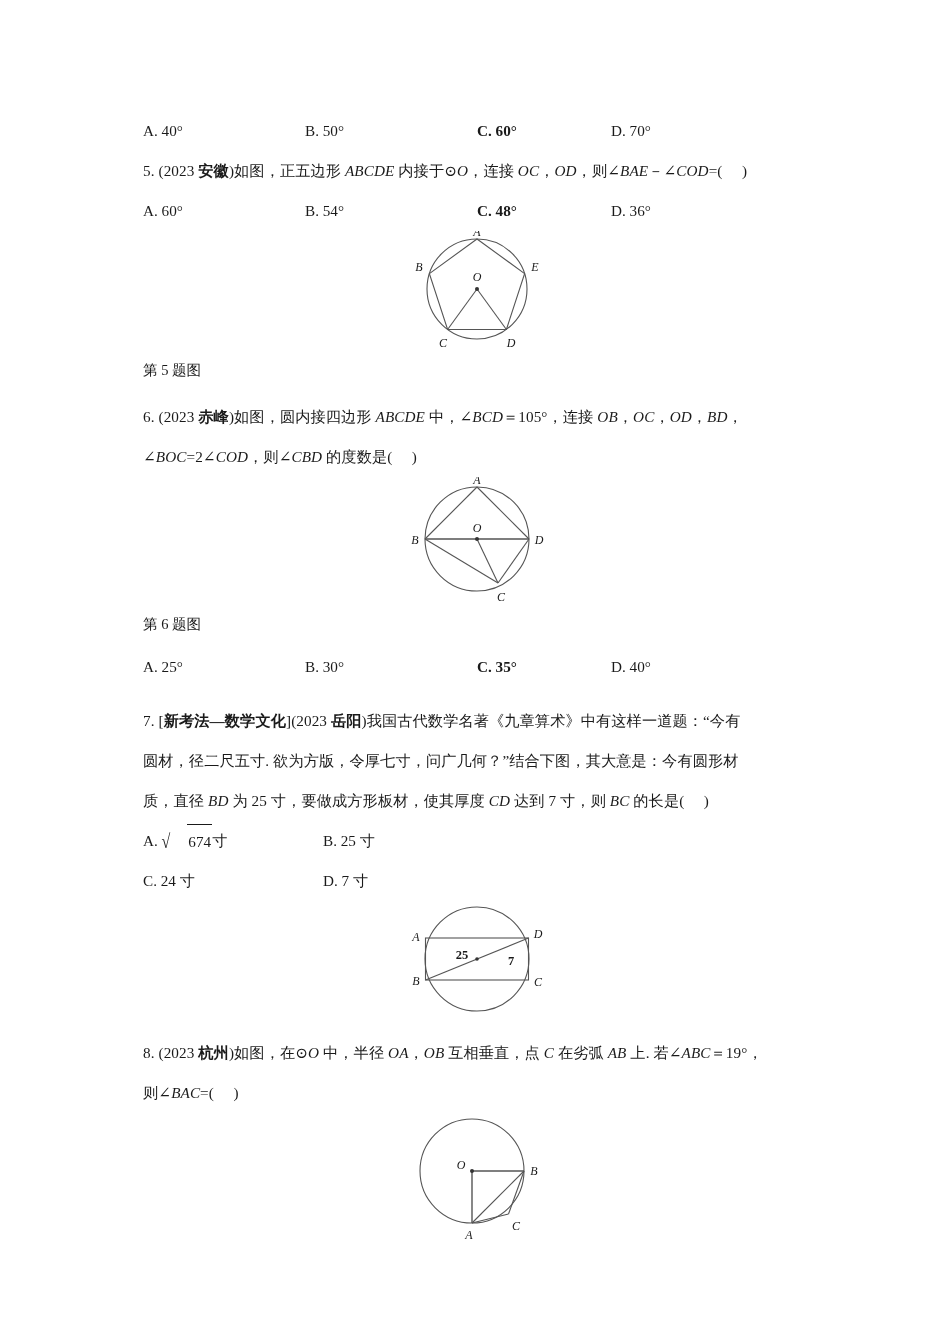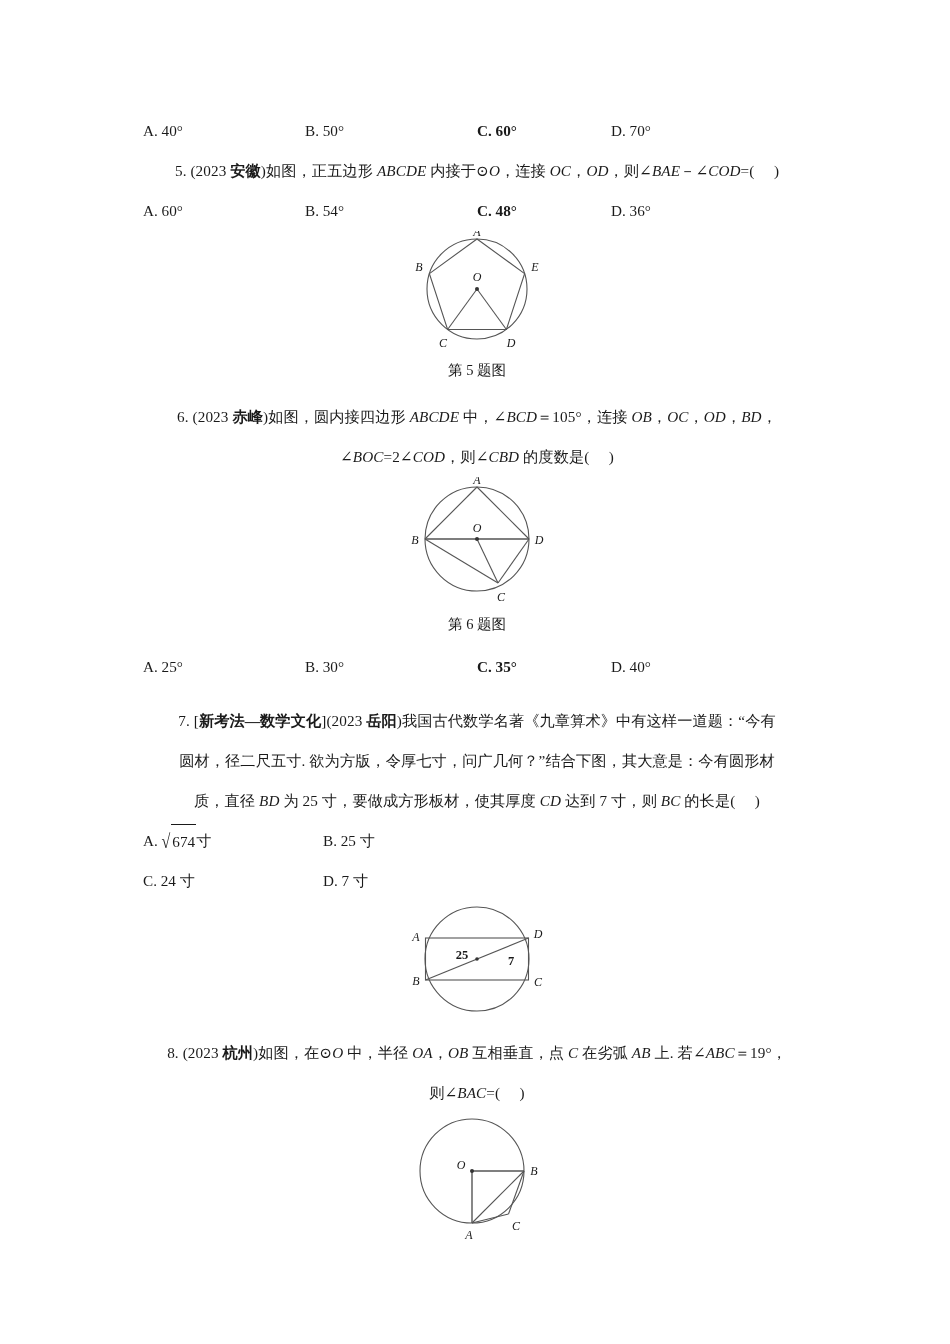--- a/index.html
+++ b/index.html
@@ -25,21 +25,20 @@
     position: absolute;
     left: 143px;
     top: 0;
     width: 668px;
   }
   .qline {
     font-size: 15.2px;
     line-height: 40px;
     letter-spacing: 0.1px;
     white-space: nowrap;
-    text-align: center;
   }
   .options {
     position: relative;
     height: 40px;
     font-size: 15.2px;
     line-height: 40px;
   }
   .opt {
     position: absolute;
     top: 0;
@@ -65,34 +64,34 @@
     font-weight: bold;
   }
   .figure-wrap {
     position: relative;
     width: 668px;
     text-align: center;
   }
   .fig-caption {
     font-size: 14.5px;
     line-height: 26px;
-    text-align: center;
+    text-align: left;
     width: 668px;
   }
   svg { display: inline-block; }
   .sq {
     display: inline-block;
     position: relative;
     top: 1px;
   }
   .radical {
     display: inline-block;
     border-top: 1px solid #1a1a1a;
     padding: 8px 1px;
-    margin-left: 1px;
+    margin-left: 17px;
     line-height: 1.15;
   }
   .radsign {
     display: inline-block;
     font-size: 16px;
     transform: scaleY(1.25);
   }
   .spacer10 { height: 10px; }
   .spacer14 { height: 14px; }
 </style>

